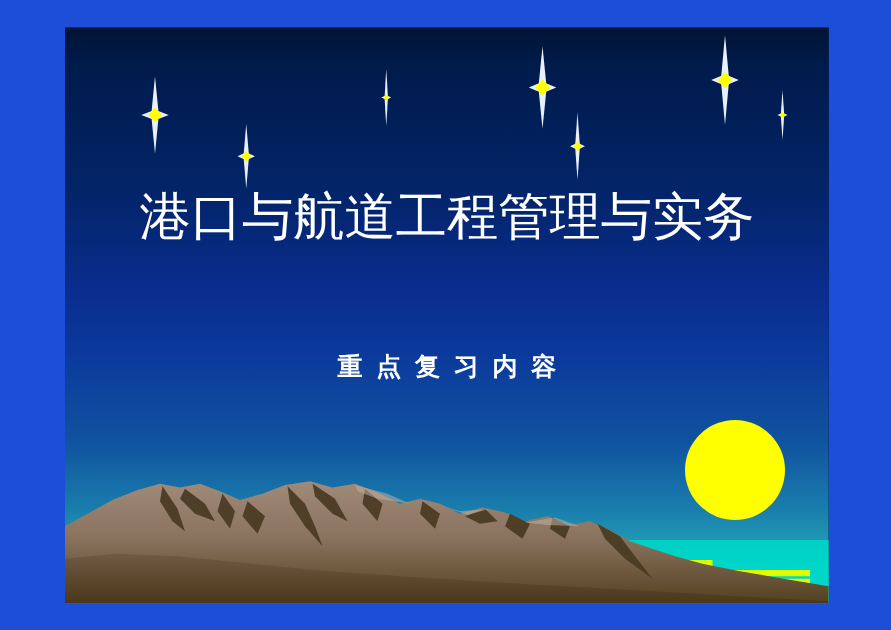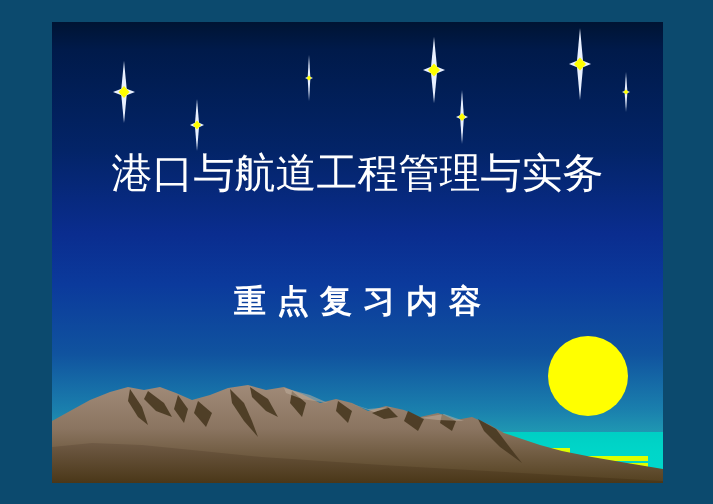--- a/index.html
+++ b/index.html
@@ -12,21 +12,21 @@
     height: 504px;
     overflow: hidden;
     font-family: "Liberation Sans", sans-serif;
   }
 
   
   #page {
     position: relative;
     width: 713px;
     height: 504px;
-    background: #0c4a6e;
+    background: #1d4ed8;
   }
 
   
   #slide {
     position: absolute;
     left: 52px;
     top: 22px;
     width: 611px;
     height: 461px;
     overflow: hidden;
@@ -114,21 +114,21 @@
   }
 
   .subtitle {
     position: absolute;
     left: 0;
     top: 258px;
     width: 611px;
     text-align: center;
     color: #ffffff;
     font-family: "Liberation Serif", "DejaVu Serif", serif;
-    font-size: 32px;
+    font-size: 20px;
     font-weight: 700;
     letter-spacing: 11px;
     text-indent: 11px;
     white-space: nowrap;
   }
 </style>
 </head>
 <body>
 
 <div id="page">

